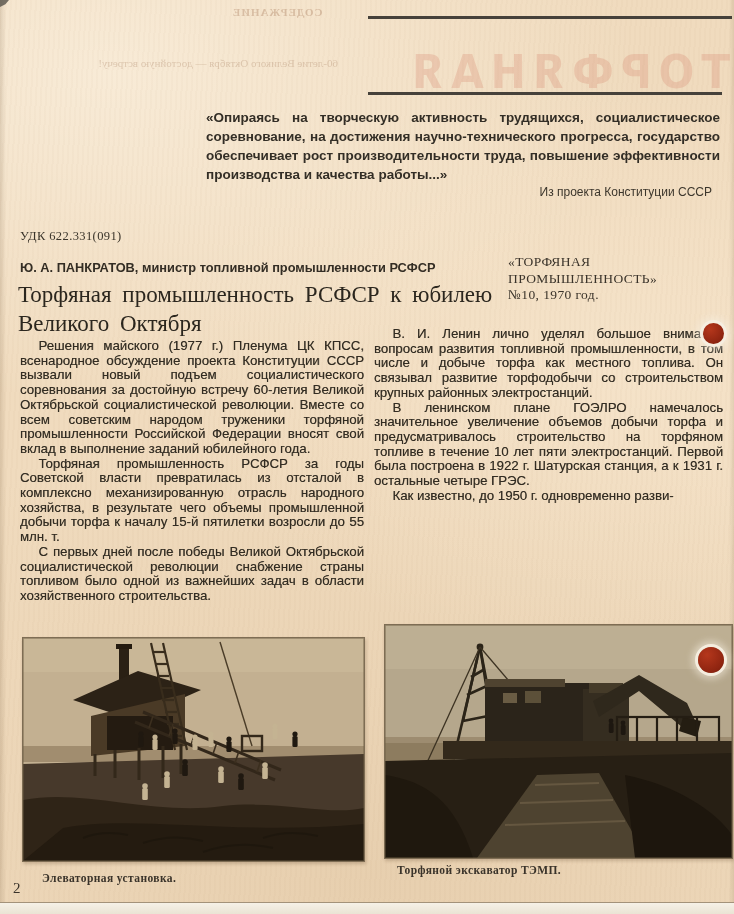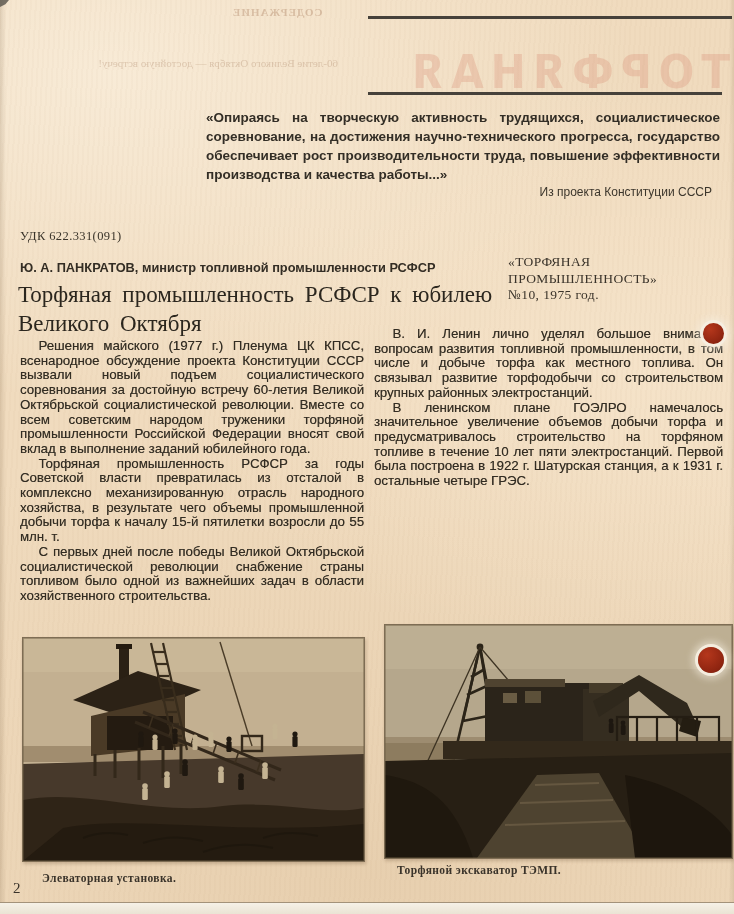--- a/index.html
+++ b/index.html
@@ -80,32 +80,33 @@
   <div class="abs rule" style="left:368px;top:92px;width:354px;"></div>
 
   <div class="abs epigraph">«Опираясь на творческую активность трудящихся, социалистическое соревнование, на достижения научно-технического прогресса, государство обеспечивает рост производительности труда, повышение эффективности производства и качества работы...»</div>
   <div class="abs attribution">Из проекта Конституции СССР</div>
 
   <div class="abs udk">УДК 622.331(091)</div>
   <div class="abs byline">Ю. А. ПАНКРАТОВ, министр топливной промышленности РСФСР</div>
   <div class="abs stamp">
     <div>«ТОРФЯНАЯ</div>
     <div>ПРОМЫШЛЕННОСТЬ»</div>
-    <div>№10, 1975 год.</div>
+    <div>№10, 1970 год.</div>
   </div>
   <div class="abs title">Торфяная промышленность РСФСР к юбилею Великого Октября</div>
 
   <div class="abs col col-left">
     <p>Решения майского (1977 г.) Пленума ЦК КПСС, всенародное обсуждение проекта Конституции СССР вызвали новый подъем социалистического соревнования за достойную встречу 60-летия Великой Октябрьской социалистической революции. Вместе со всем советским народом труженики торфяной промышленности Российской Федерации вносят свой вклад в выполнение заданий юбилейного года.</p>
     <p>Торфяная промышленность РСФСР за годы Советской власти превратилась из отсталой в комплексно механизированную отрасль народного хозяйства, в результате чего объемы промышленной добычи торфа к началу 15-й пятилетки возросли до 55 млн. т.</p>
     <p>С первых дней после победы Великой Октябрьской социалистической революции снабжение страны топливом было одной из важнейших задач в области хозяйственного строительства.</p>
   </div>
   <div class="abs col col-right">
     <p>В. И. Ленин лично уделял большое внимание вопросам развития топливной промышленности, в том числе и добыче торфа как местного топлива. Он связывал развитие торфодобычи со строительством крупных районных электростанций.</p>
     <p>В ленинском плане ГОЭЛРО намечалось значительное увеличение объемов добычи торфа и предусматривалось строительство на торфяном топливе в течение 10 лет пяти электростанций. Первой была построена в 1922 г. Шатурская станция, а к 1931 г. остальные четыре ГРЭС.</p>
+    <p>Как известно, до 1950 г. одновременно разви-</p>
   </div>
 
   <div class="abs photo" style="left:22px;top:637px;width:341px;height:223px;">
     <svg width="341" height="223" viewBox="0 0 341 223">
       <rect width="341" height="223" fill="#c3b091"></rect>
       <rect width="341" height="34" fill="#ccba9a" opacity=".7"></rect>
       <rect y="108" width="341" height="16" fill="#8a7658" opacity=".6"></rect>
       <path d="M0,126 L341,116 L341,223 L0,223 Z" fill="#47392b"></path>
       <path d="M0,162 C60,150 130,178 200,168 C260,162 305,178 341,170 L341,223 L0,223 Z" fill="#2f2417"></path>
       <path d="M40,190 C110,176 210,198 341,186 L341,223 L0,223 Z" fill="#241b10"></path>

